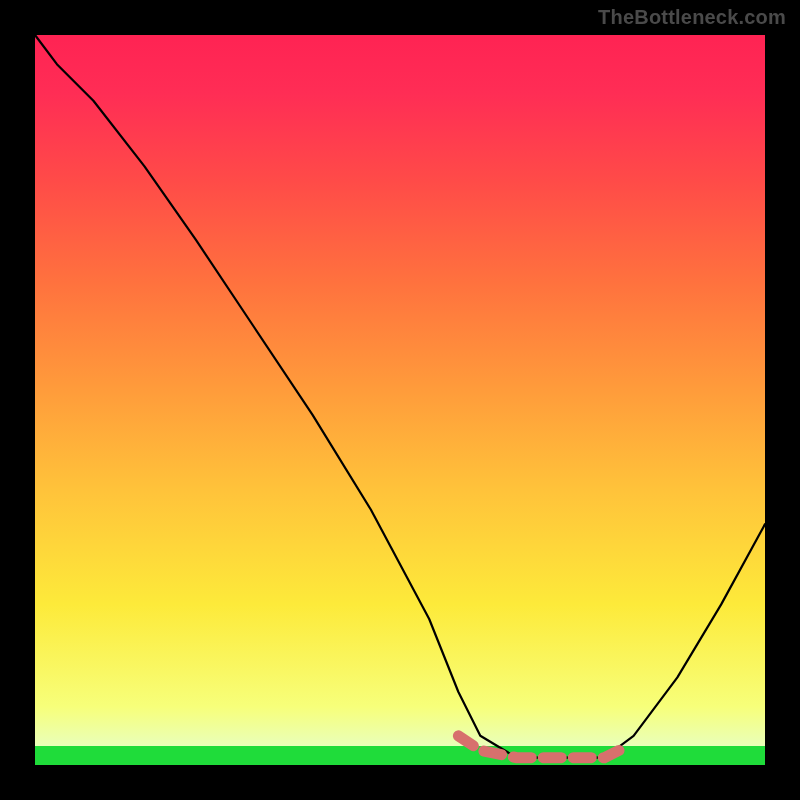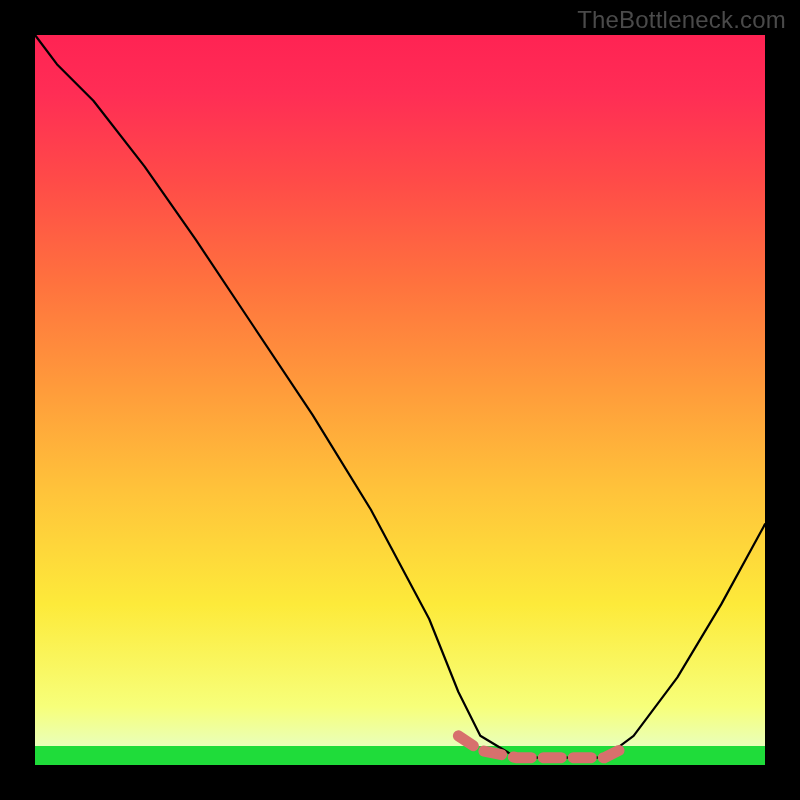--- a/index.html
+++ b/index.html
@@ -15,22 +15,22 @@
     position: relative;
     width: 800px;
     height: 800px;
     background: #000;
   }
   .watermark {
     position: absolute;
     top: 6px;
     right: 14px;
     color: #4a4a4a;
-    font-size: 24px;
-    font-weight: 400;
+    font-size: 20px;
+    font-weight: 700;
     letter-spacing: 0.2px;
     z-index: 5;
   }
   .plot-area {
     position: absolute;
     left: 35px;
     top: 35px;
     width: 730px;
     height: 730px;
     

